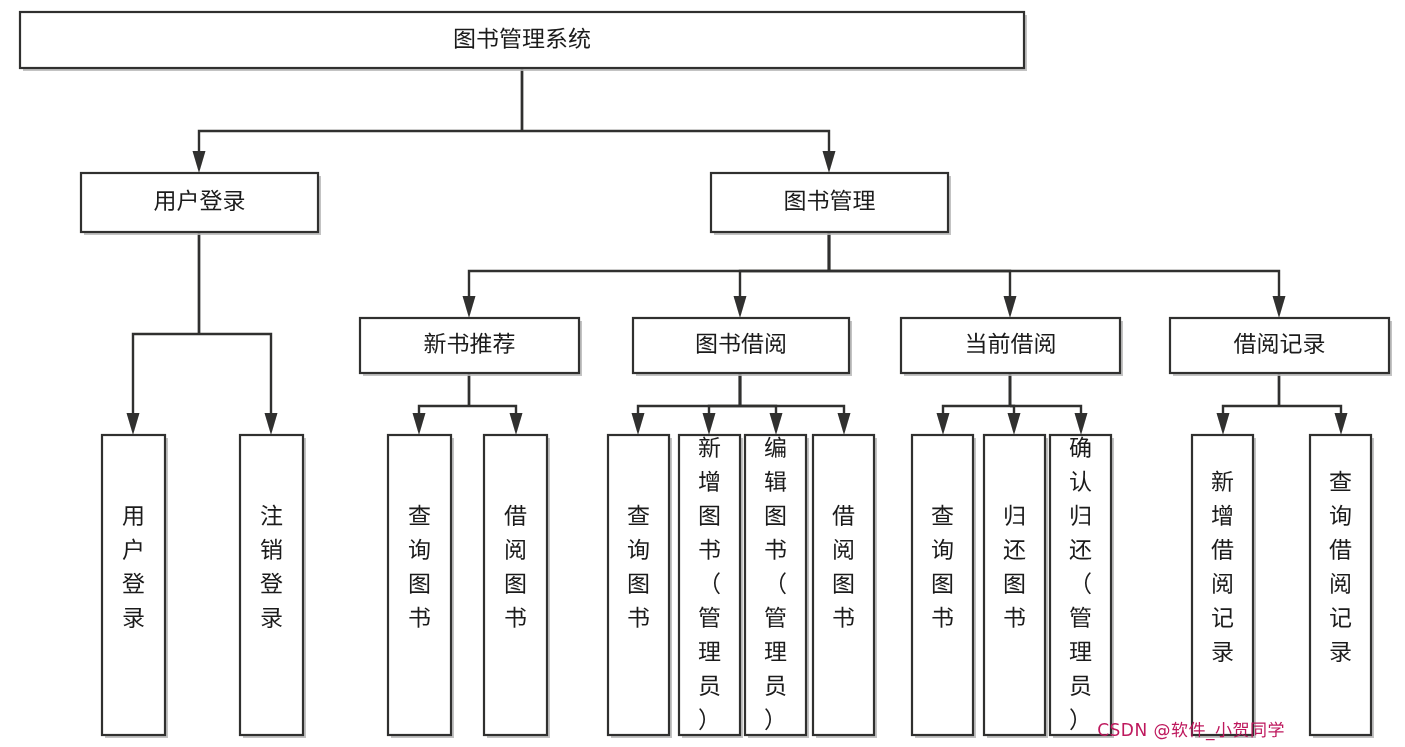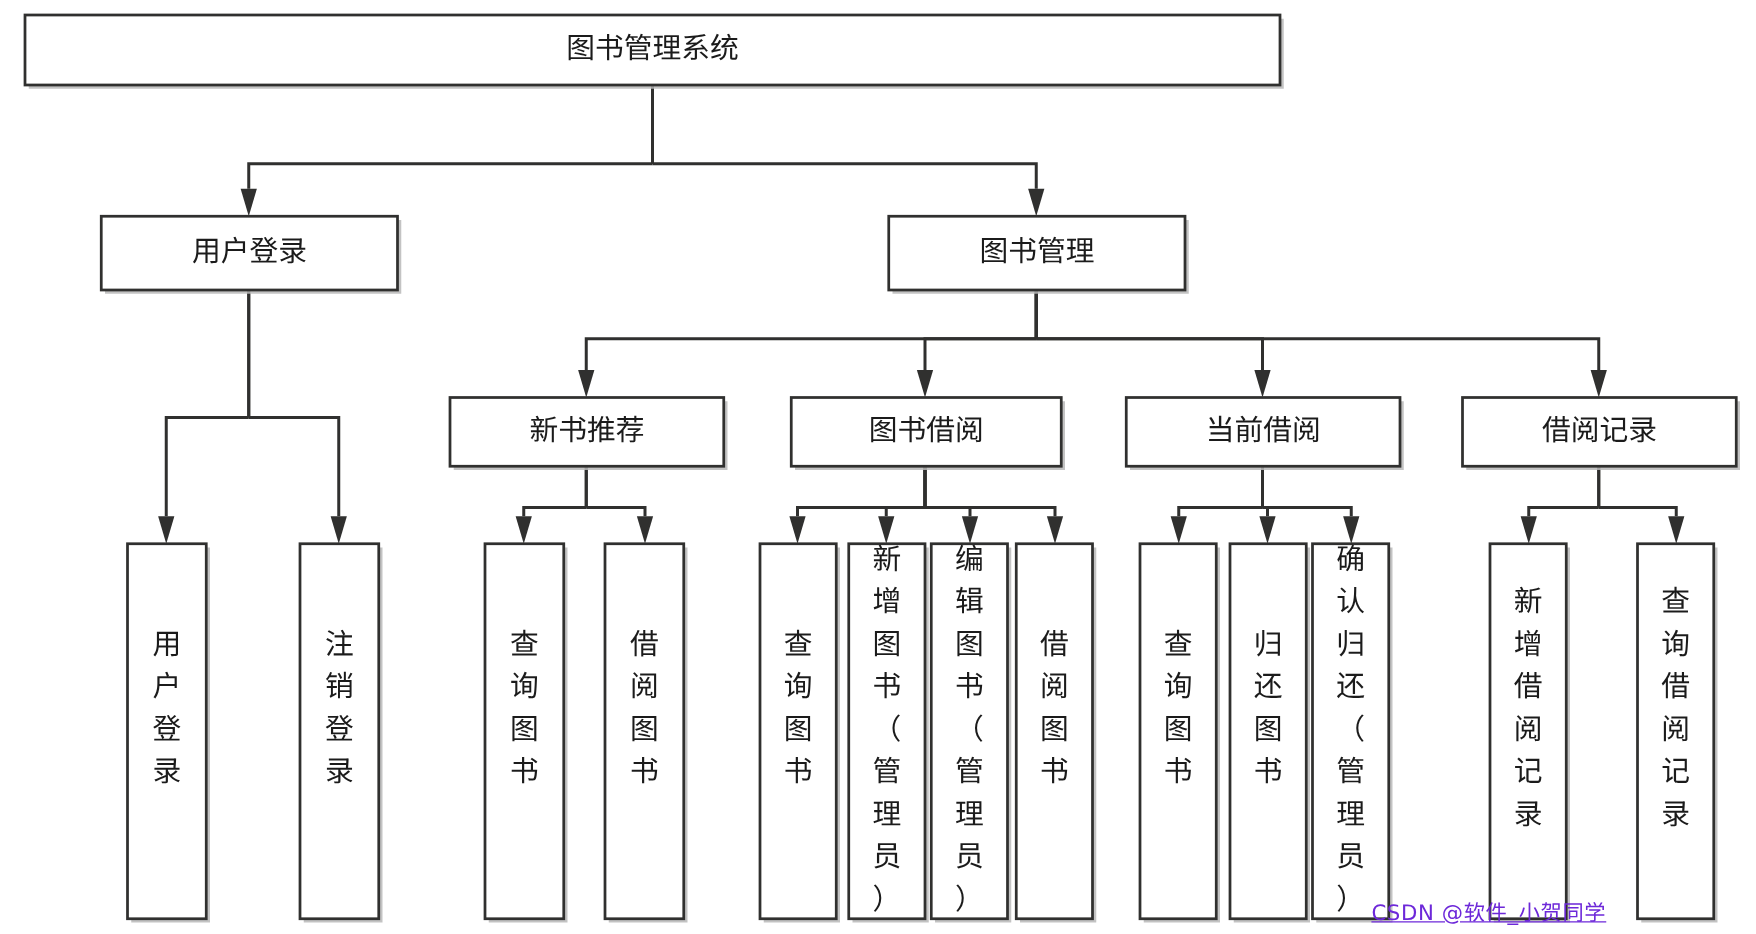--- a/index.html
+++ b/index.html
@@ -51,27 +51,26 @@
     stroke-linecap: butt;
   }
   .arrow-head {
     fill: #30302f;
     stroke: none;
   }
   .watermark {
     position: absolute;
     right: 8px;
     bottom: 6px;
-    color: #6d28d9;
+    color: #be185d;
     font-size: 17px;
     font-family: "DejaVu Sans", "Liberation Sans", sans-serif;
     letter-spacing: 0.5px;
     white-space: nowrap;
     user-select: none;
-    text-decoration: underline;
   }
 </style>
 </head>
 <body>
 
 <div id="diagram-root">
   <svg id="diagram-svg" viewBox="0 0 1405 747" xmlns="http://www.w3.org/2000/svg">
     <g id="edge-layer">
         <g>
           <path class="connector" d="M 522 68 L 522 131"></path>

